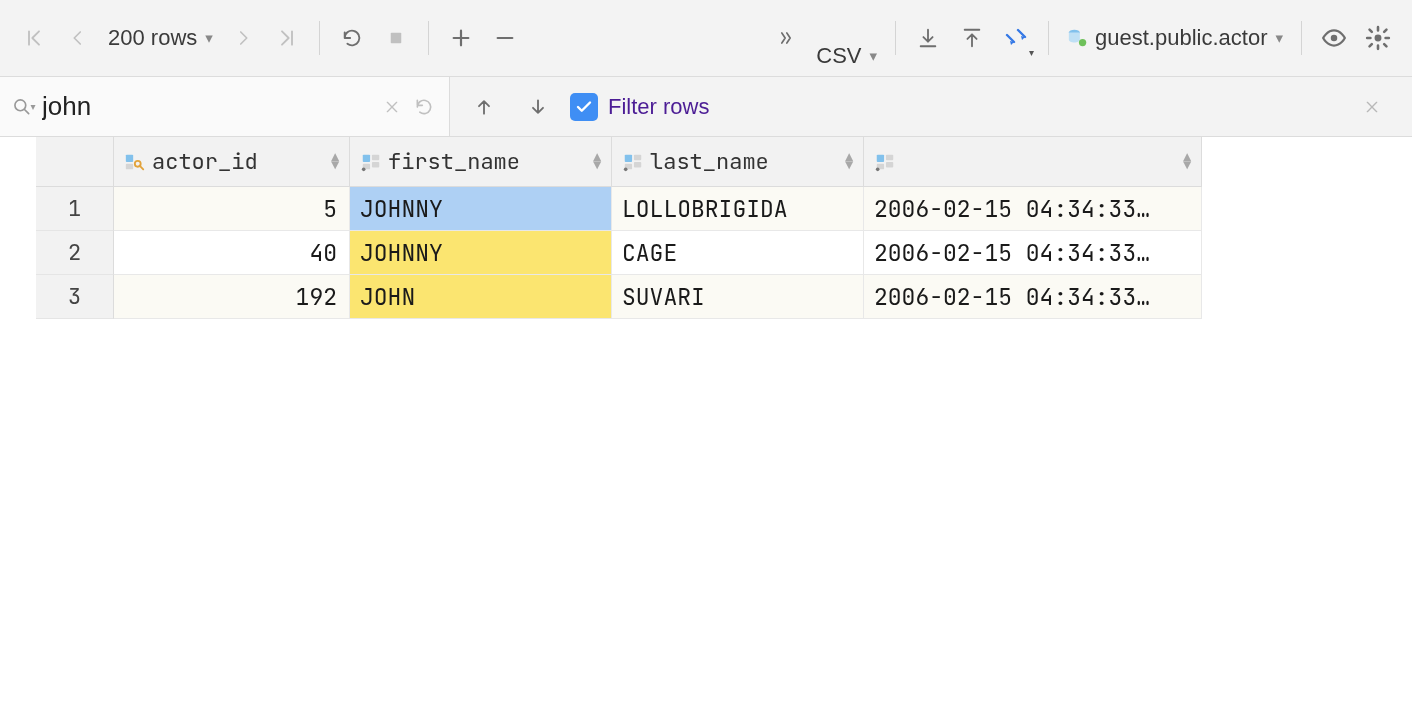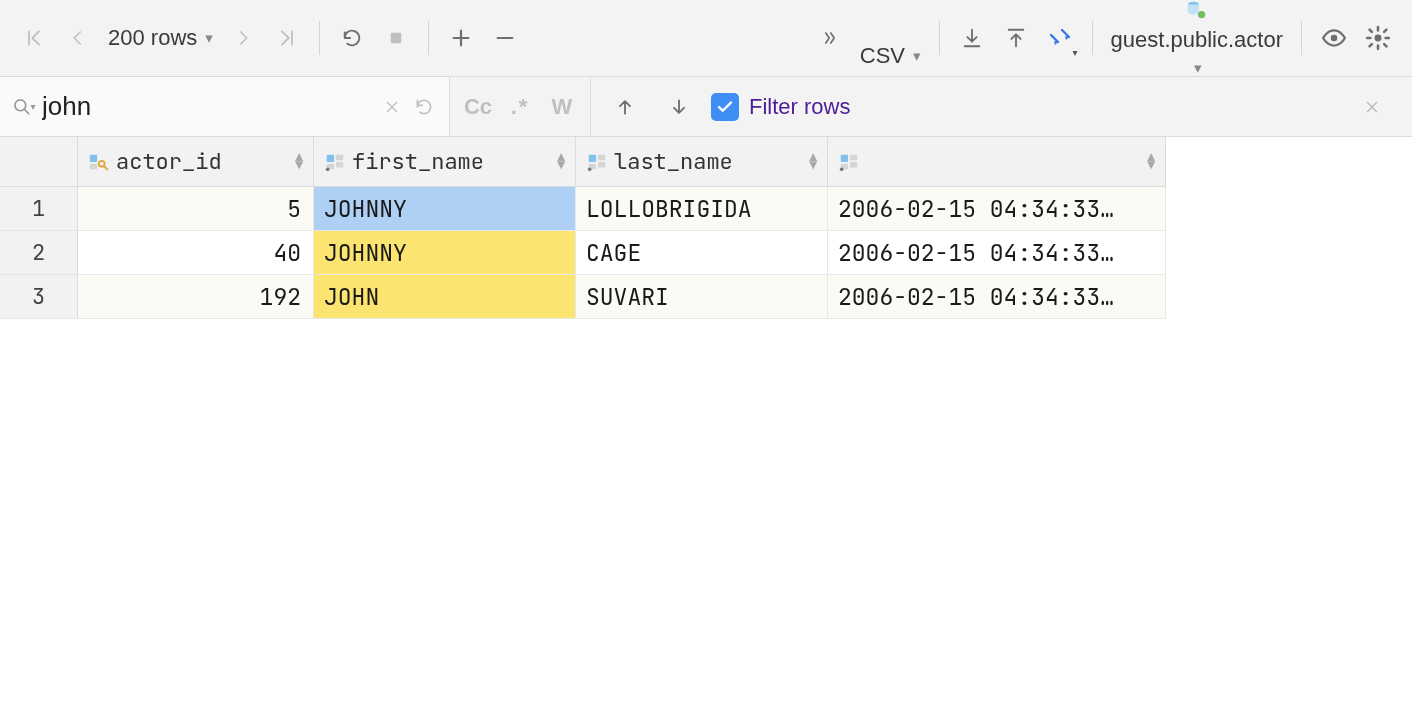--- a/index.html
+++ b/index.html
@@ -6,40 +6,40 @@
   body { font-family:-apple-system,BlinkMacSystemFont,"Segoe UI",sans-serif; font-size:20px; background:#fff; width:1412px; height:710px; overflow:hidden; color:#1a1a1a; }
   .mono { font-family:"JetBrains Mono","Courier New",monospace; }
 
   
   .topbar { height:77px; background:#f3f3f3; border-bottom:1px solid #dcdcdc; display:flex; align-items:center; padding:0 12px; }
   .tbtn { width:44px; height:44px; display:inline-flex; align-items:center; justify-content:center; color:#6e6e6e; border-radius:6px; }
   .tbtn.disabled { color:#c0c0c0; }
   .vsep { width:1px; height:34px; background:#d4d4d4; margin:0 10px; }
   .row-selector { display:flex; align-items:center; gap:6px; padding:0 8px; color:#3a3a3a; font-size:22px; }
   .csv { display:flex; align-items:center; gap:6px; color:#3a3a3a; font-size:22px; padding:0 8px;margin-top:36px; }
-  .breadcrumb { display:flex; align-items:center; gap:6px; color:#3a3a3a; font-size:22px; padding:0 8px;flex-direction:column; }
+  .breadcrumb { display:flex; align-items:center; gap:6px; color:#3a3a3a; font-size:22px; padding:0 8px; }
   .spacer { flex:1; }
   .chev-down { font-size:15px; color:#888; margin-left:2px; }
 
   
   .searchbar { height:60px; border-bottom:1px solid #dcdcdc; display:flex; align-items:stretch; }
   .search-left { display:flex; align-items:center; padding:0 8px; flex:0 0 450px; border-right:1px solid #dcdcdc; background:#fafafa; }
   .search-input-wrap { display:flex; align-items:center; gap:6px; flex:1; }
   .search-input { border:none; outline:none; background:transparent; font-size:26px; width:100%; padding:4px 2px; color:#222; font-family:inherit; }
   .search-input::placeholder { color:#999; }
   .opt-group { display:flex; align-items:center; gap:2px; border-right:1px solid #dcdcdc; padding:0 8px; background:#f3f3f3; }
   .opt { width:40px; height:40px; display:inline-flex; align-items:center; justify-content:center; color:#bfbfbf; font-size:22px; font-weight:600; }
   .filter-right { display:flex; align-items:center; padding:0 12px; gap:10px; background:#f3f3f3; flex:1; }
   .checkbox { width:28px; height:28px; background:#3f8ef4; border-radius:5px; display:inline-flex; align-items:center; justify-content:center; }
   .checkbox svg { stroke:#fff; }
   .filter-label { font-size:22px; color:#4c1d95; }
   .close-x { color:#b8b8b8; font-size:22px; width:36px; text-align:center; }
 
   
-  .grid { display:grid; grid-template-columns:78px 236px 262px 252px 338px; }
+  .grid { display:grid; grid-template-columns:78px 236px 262px 252px 338px;padding-left:36px; }
   .hdr { background:#f2f2f2; border-right:1px solid #dcdcdc; border-bottom:1px solid #dcdcdc; height:50px; display:flex; align-items:center; padding:0 10px; gap:6px; color:#333; font-size:22px; }
   .hdr .sort { margin-left:auto; color:#a8a8a8; font-size:13px; line-height:0.6; display:flex; flex-direction:column; }
   .rownum { background:#f2f2f2; border-right:1px solid #dcdcdc; border-bottom:1px solid #e5e5e5; height:44px; display:flex; align-items:center; justify-content:center; font-size:22px; color:#444; }
   .cell { border-right:1px solid #e8e8e8; border-bottom:1px solid #e8e8e8; height:44px; display:flex; align-items:center; padding:0 10px; font-size:23px; overflow:hidden; white-space:nowrap; text-overflow:ellipsis; }
   .cell.num { justify-content:flex-end; padding-right:12px; }
   .row-even { background:#fbfaf4; }
   .row-odd { background:#fff; }
   .hl-primary { background:#aed0f4 !important; }
   .hl-secondary { background:#fbe570 !important; }
 
@@ -178,25 +178,20 @@
           <path d="M5 5l14 14M19 5L5 19" stroke="currentColor" stroke-width="2" stroke-linecap="round"></path>
         </svg>
     </span>
     <span class="tbtn disabled" style="width:34px">
       <svg width="20" height="20" viewBox="0 0 24 24">
           <path d="M4 12a8 8 0 1 1 3 6.2M4 4v6h6" stroke="currentColor" stroke-width="2" fill="none" stroke-linecap="round" stroke-linejoin="round"></path>
         </svg>
     </span>
   </div>
 
-  <div class="opt-group">
-    <span class="opt">Cc</span>
-    <span class="opt" style="letter-spacing:2px">.*</span>
-    <span class="opt">W</span>
-  </div>
 
   <div class="filter-right">
     <span class="tbtn">
       <svg width="20" height="20" viewBox="0 0 24 24">
           <path d="M12 20V5m0 0l-6 6m6-6l6 6" stroke="currentColor" stroke-width="2.2" fill="none" stroke-linecap="round" stroke-linejoin="round"></path>
         </svg>
     </span>
     <span class="tbtn">
       <svg width="20" height="20" viewBox="0 0 24 24">
           <path d="M12 4v15m0 0l-6-6m6 6l6-6" stroke="currentColor" stroke-width="2.2" fill="none" stroke-linecap="round" stroke-linejoin="round"></path>

